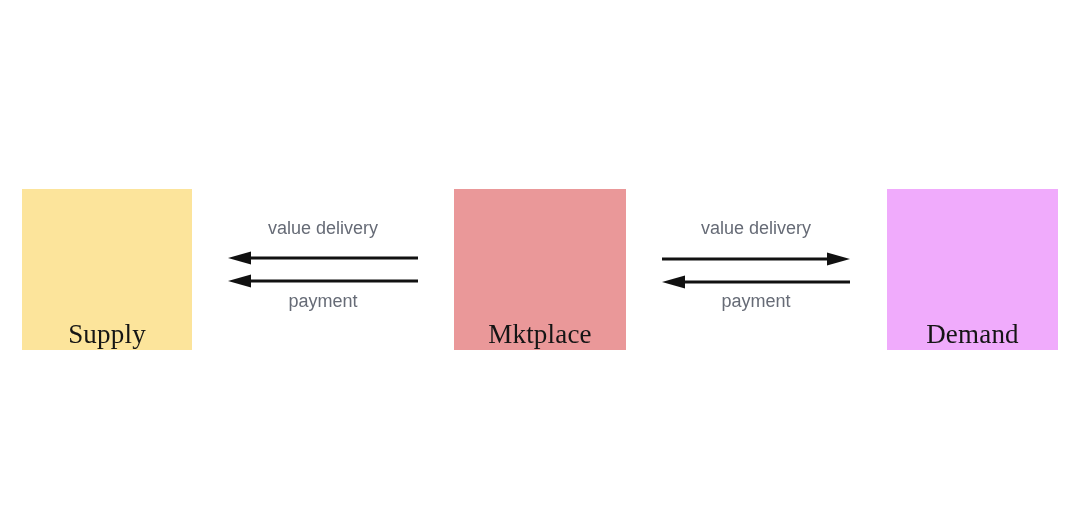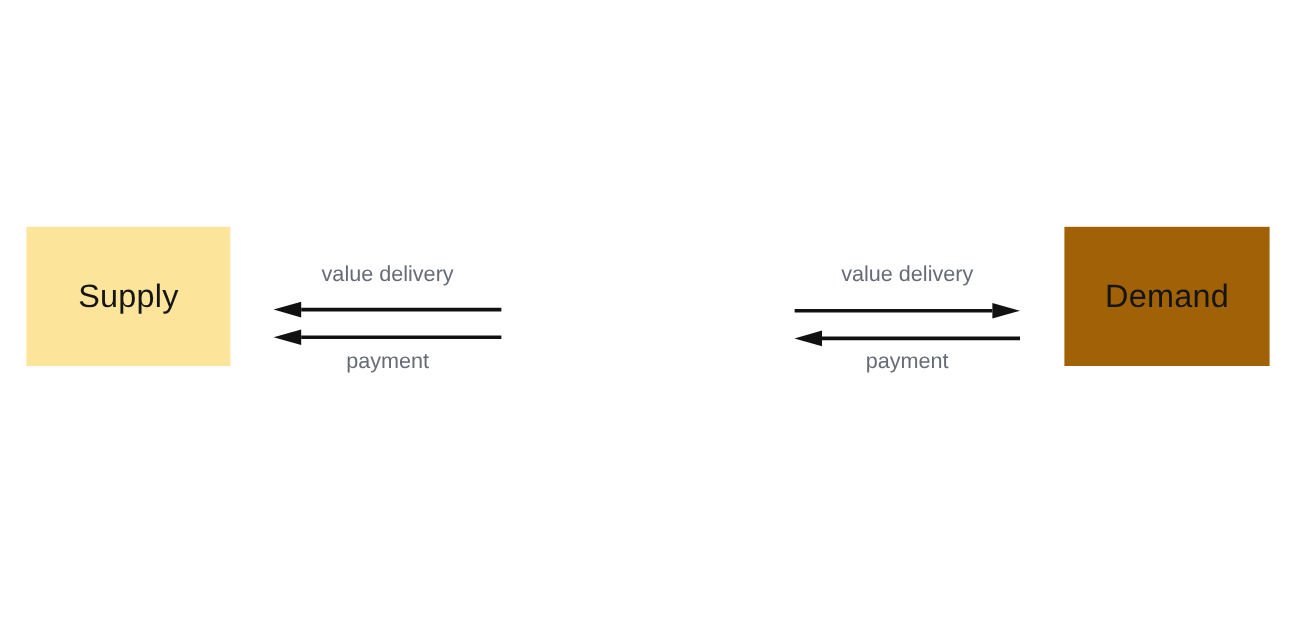--- a/index.html
+++ b/index.html
@@ -11,24 +11,25 @@
     position: relative;
     width: 1080px;
     height: 520px;
     background: var(--canvas-bg, #ffffff);
     overflow: hidden;
     font-family: "Liberation Sans", sans-serif;
   }
   .node {
     position: absolute;
     top: 189px;
-    height: 116px;
+    height: 161px;
     display: flex;
-    align-items: center;
+    align-items: flex-end;
     justify-content: center;
+    font-family: Liberation Serif, serif;
   }
   .node-supply   { left: 22px;  width: 170px; }
   .node-mktplace { left: 454px; width: 172px; }
   .node-demand   { left: 887px; width: 171px; }
   .node-label {
     font-size: 27px;
     color: var(--node-text-color, #111111);
     letter-spacing: 0.2px;
   }
   .flow {
@@ -62,22 +63,25 @@
 </style>
 </head>
 <body>
 
 <div class="canvas">
 
   <div class="node node-supply" style="background-color: rgb(252, 228, 155);">
     <span class="node-label">Supply</span>
   </div>
 
+  <div class="node node-mktplace" style="background-color: rgb(234, 152, 153);">
+    <span class="node-label">Mktplace</span>
+  </div>
 
-  <div class="node node-demand" style="background-color: #a16207;">
+  <div class="node node-demand" style="background-color: #f0abfc;">
     <span class="node-label">Demand</span>
   </div>
 
   <div class="flow flow-left">
     <div class="flow-label top">value delivery</div>
 
     <svg class="arrow first" width="190" height="14" viewBox="0 0 190 14">
       <line x1="23" y1="7" x2="190" y2="7" stroke="currentColor" stroke-width="3"></line>
       <polygon points="0,7 23,0.5 23,13.5" fill="currentColor"></polygon>
     </svg>

